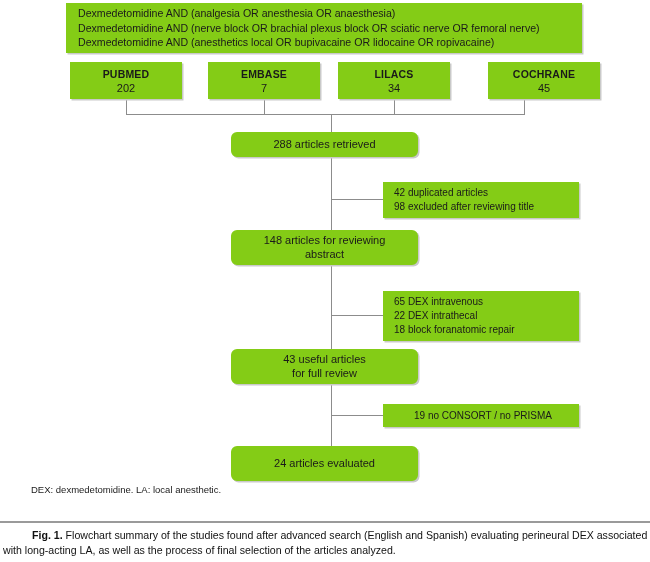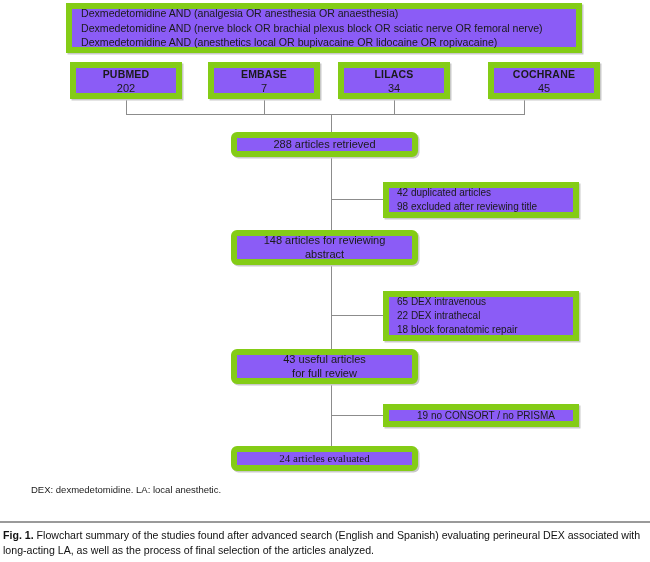--- a/index.html
+++ b/index.html
@@ -20,22 +20,22 @@
     position: absolute;
     left: 0; top: 0;
     width: 650px;
     height: 562px;
   }
 
   
   .box {
     position: absolute;
     box-sizing: border-box;
-    background: #8b5cf6;
-    border: 6px solid #84cc16;
+    background: #84cc16;
+    border: 3px solid #84cc16;
     box-shadow: 1.5px 1.5px 0 0 #c9c9c9;
     display: flex;
     align-items: center;
     justify-content: center;
     text-align: center;
     font-size: 11px;
     line-height: 13.5px;
     color: #1a1a1a;
     white-space: pre-line;
     z-index: 3;
@@ -78,21 +78,21 @@
 
   
   .main-box {
     left: 231px;
     width: 187px;
     border-radius: 6px;
   }
   #box-retrieved { top: 132px; height: 25px; }
   #box-abstract  { top: 230px; height: 35px; }
   #box-useful    { top: 349px; height: 35px; }
-  #box-evaluated { top: 446px; height: 25px; font-family: Liberation Serif, serif; }
+  #box-evaluated { top: 446px; height: 35px; }
 
   
   .side-box {
     left: 383px;
     width: 196px;
     font-size: 10px;
     line-height: 14px;
   }
   #box-excl1 { top: 182px; height: 36px; }
   #box-excl2 { top: 291px; height: 50px; }
@@ -146,21 +146,21 @@
   }
   #caption {
     position: absolute;
     left: 3px;
     top: 528px;
     width: 645px;
     font-size: 10.6px;
     line-height: 14.5px;
     color: #111111;
   }
-  #caption .fig-label { font-weight: bold; }
+  #caption .fig-label { font-weight: bold; margin-left: 29px; }
 </style>
 </head>
 <body>
 
 <div id="figure-canvas">
 
   <div class="box left-align" id="query-box">
     <span class="qline">Dexmedetomidine AND (analgesia OR anesthesia OR anaesthesia)</span>
     <span class="qline">Dexmedetomidine AND (nerve block OR brachial plexus block OR sciatic nerve OR femoral nerve)</span>
     <span class="qline">Dexmedetomidine AND (anesthetics local OR bupivacaine OR lidocaine OR ropivacaine)</span>

